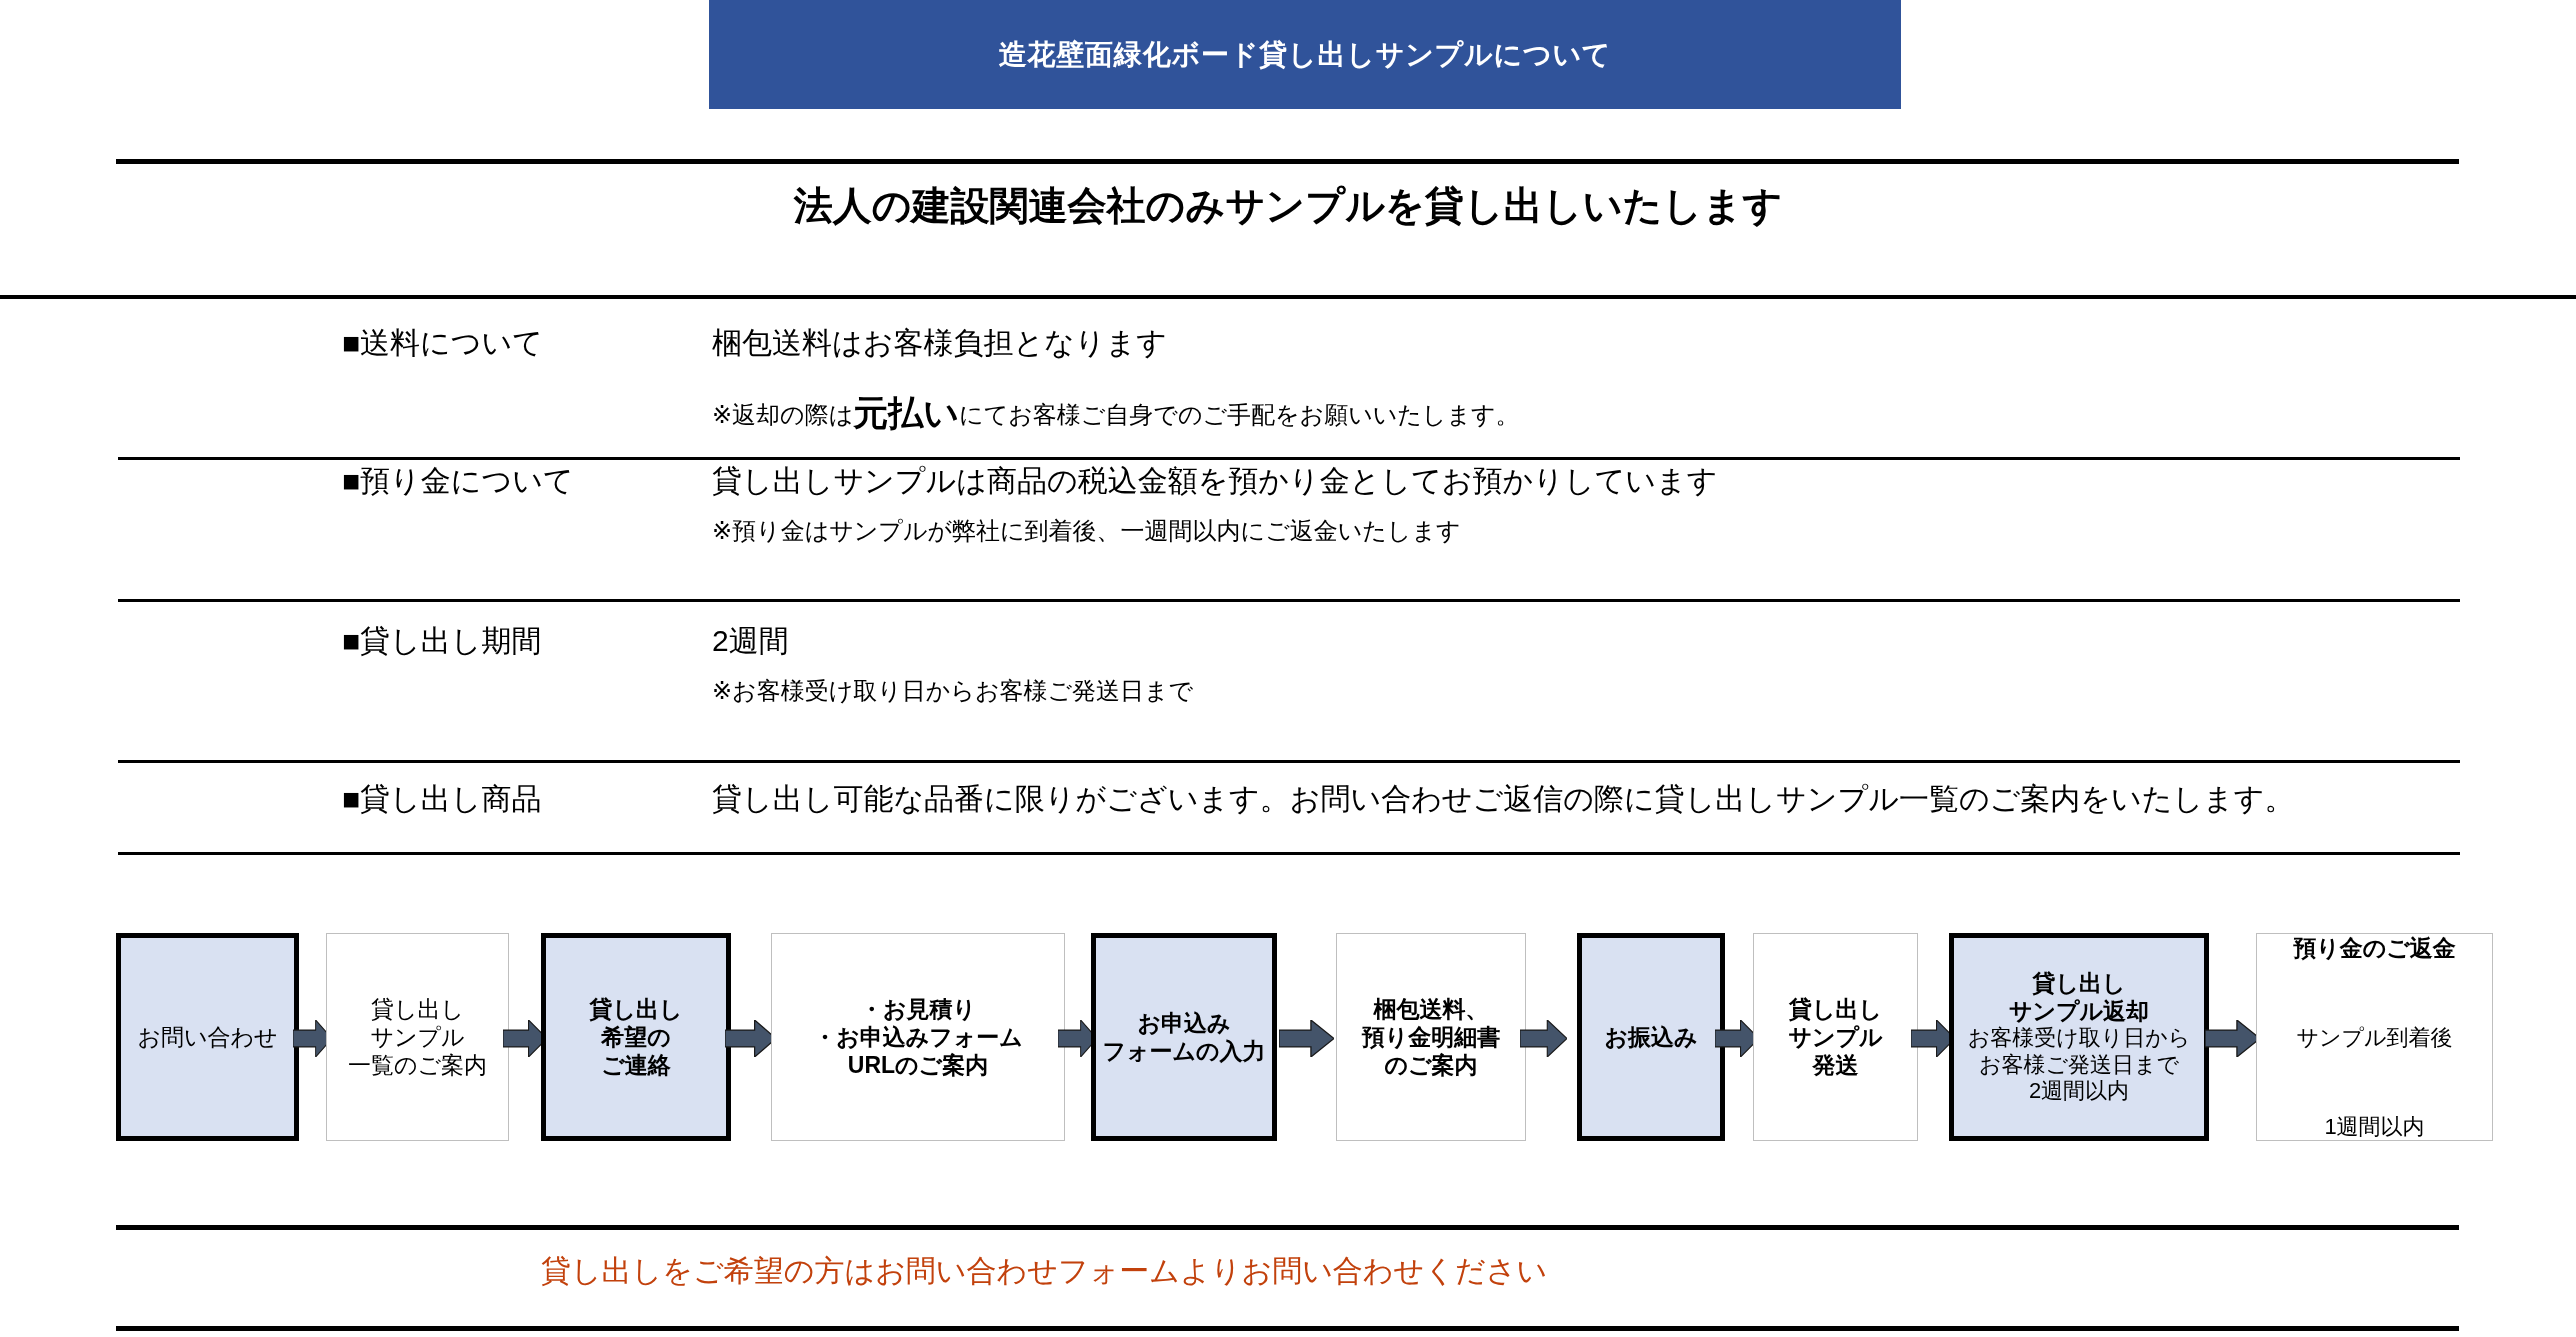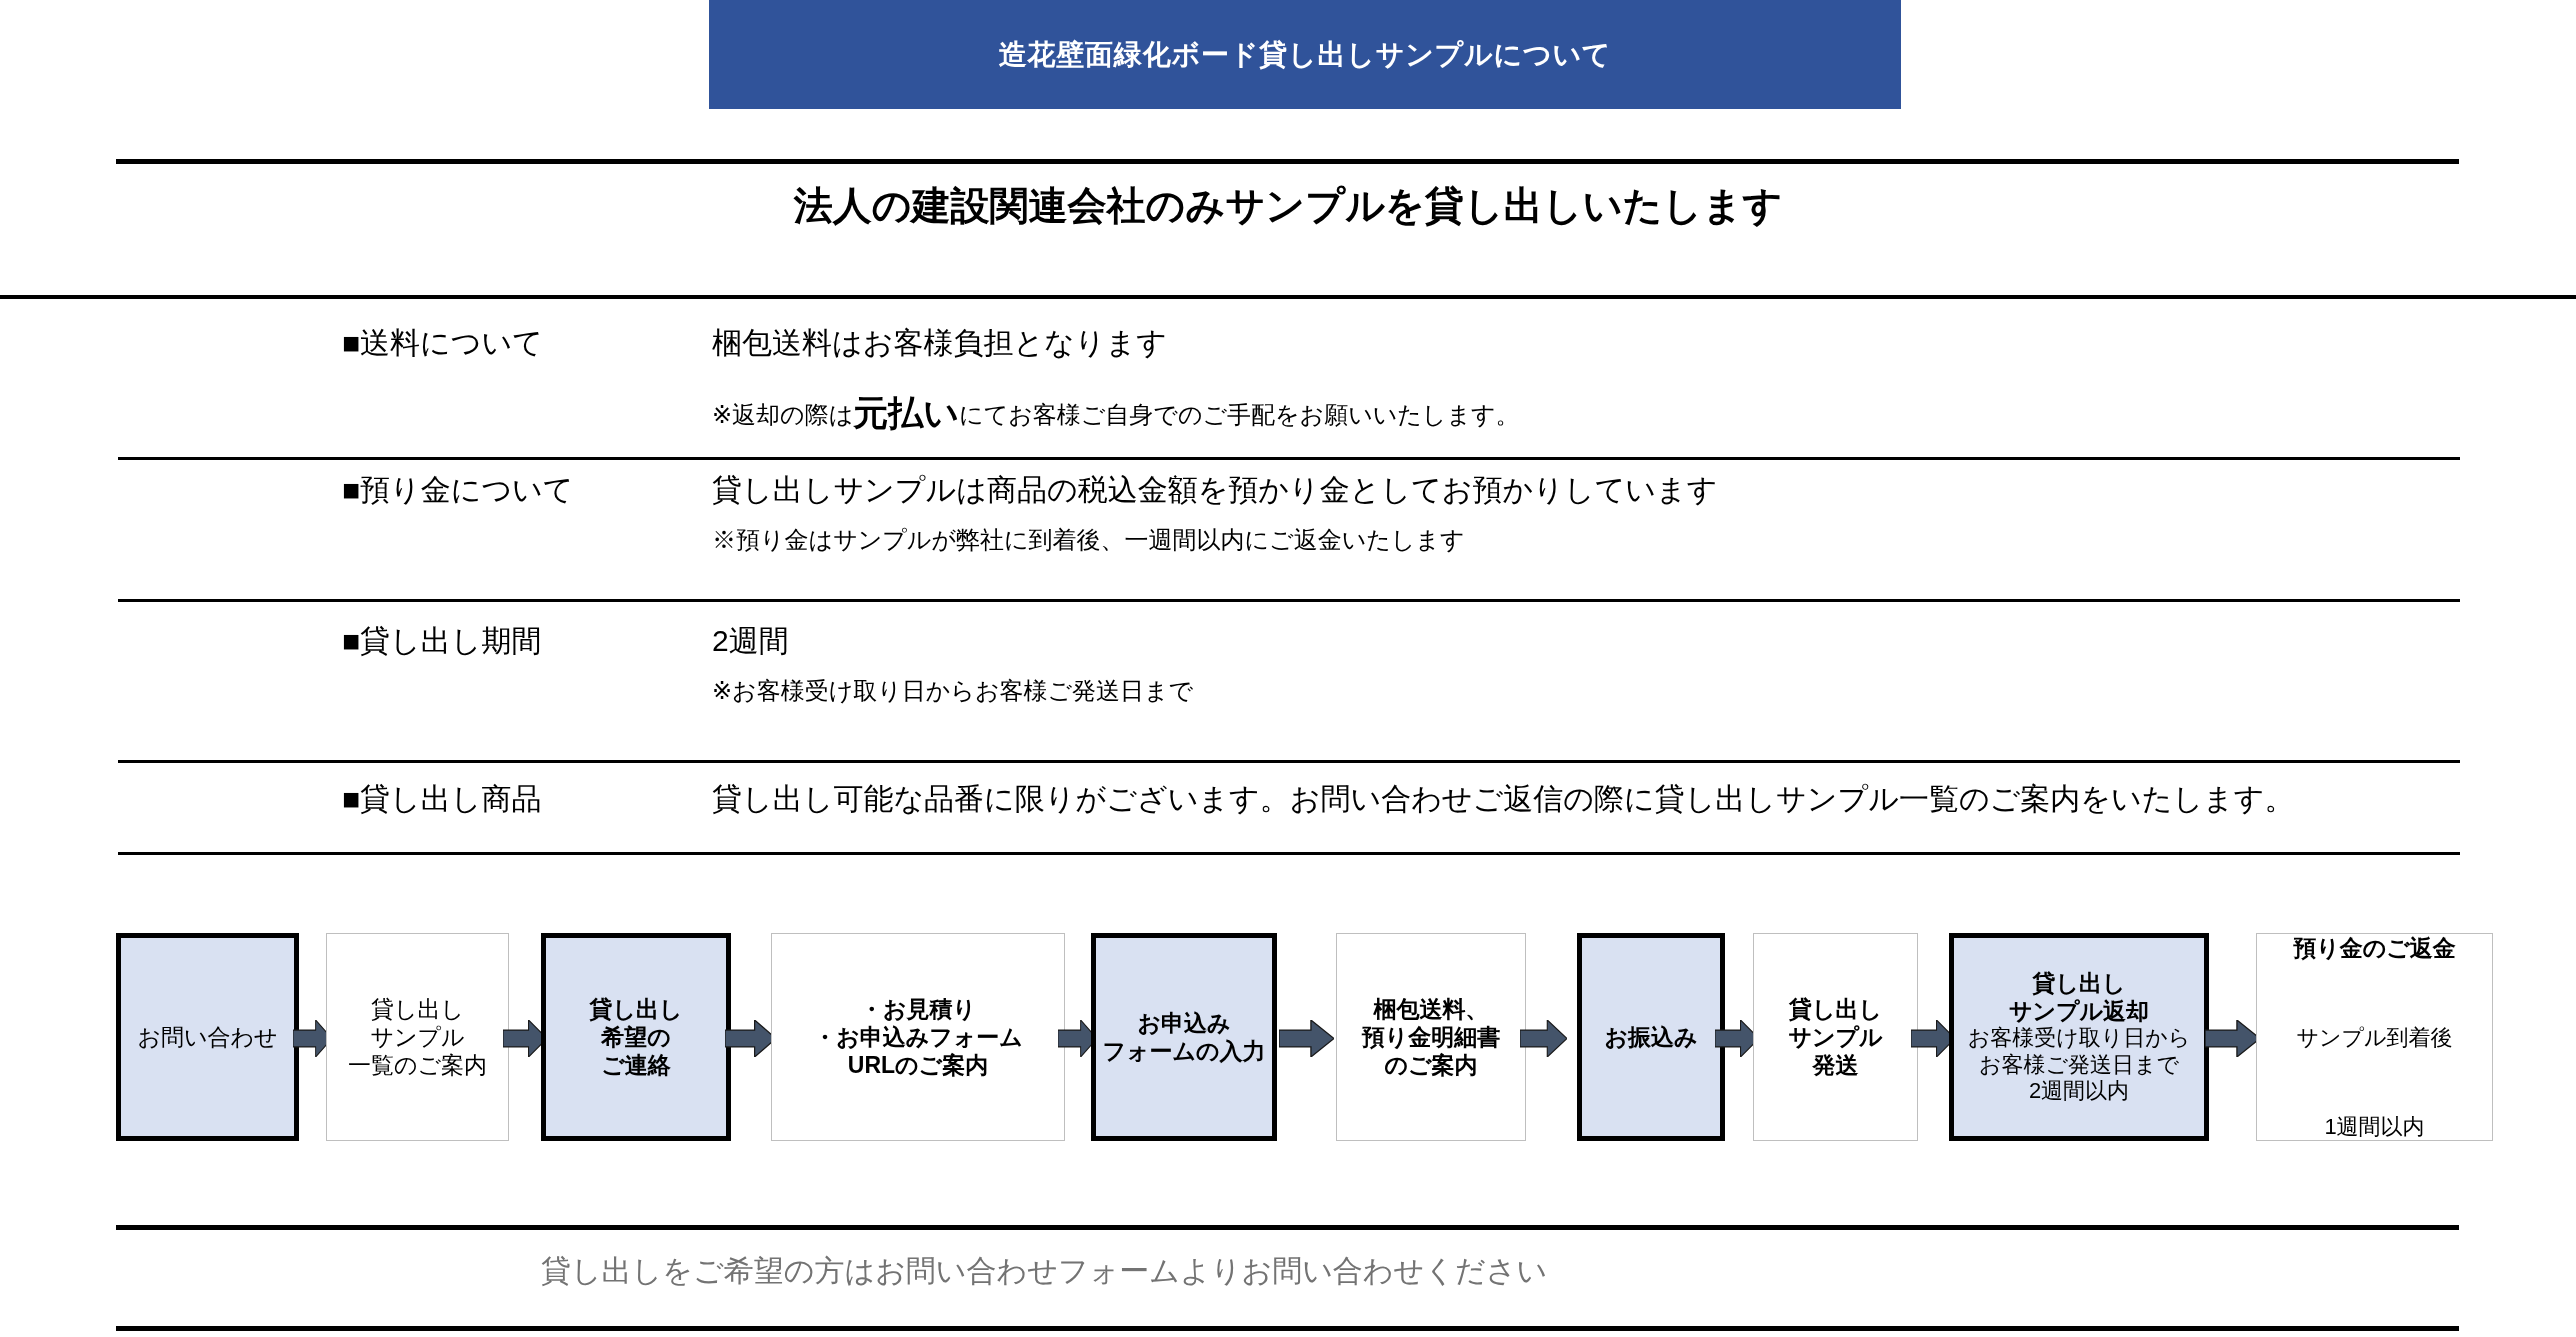--- a/index.html
+++ b/index.html
@@ -144,21 +144,21 @@
   .flow-arrow svg { display: block; width: 52px; height: 37px; }
 
   
   .footer-text {
     position: absolute;
     left: 0;
     top: 1256px;
     width: 2088px;
     text-align: center;
     font-size: 30px;
-    color: #737373;
+    color: #c2410c;
     line-height: 1;
     white-space: nowrap;
   }
 </style>
 </head>
 <body>
 
 <div class="title-band">
   <span class="title-band-text">造花壁面緑化ボード貸し出しサンプルについて</span>
 </div>
@@ -177,21 +177,21 @@
 <div class="info-row" style="top:326px; height:126px;">
   <div class="info-label">■送料について</div>
   <div class="info-body">
     <div class="info-main" style="margin-bottom:32px;">梱包送料はお客様負担となります</div>
     <div class="info-note">
       <span>※返却の際は</span><span class="emph">元払い</span><span>にてお客様ご自身でのご手配をお願いいたします。</span>
     </div>
   </div>
 </div>
 
-<div class="info-row" style="top:475px; height:118px;font-family:Liberation Mono, monospace;">
+<div class="info-row" style="top:464px; height:118px;">
   <div class="info-label">■預り金について</div>
   <div class="info-body">
     <div class="info-main" style="margin-bottom:18.5px;">貸し出しサンプルは商品の税込金額を預かり金としてお預かりしています</div>
     <div class="info-note">※預り金はサンプルが弊社に到着後、一週間以内にご返金いたします</div>
   </div>
 </div>
 
 <div class="info-row" style="top:624px; height:118px;">
   <div class="info-label">■貸し出し期間</div>
   <div class="info-body">

